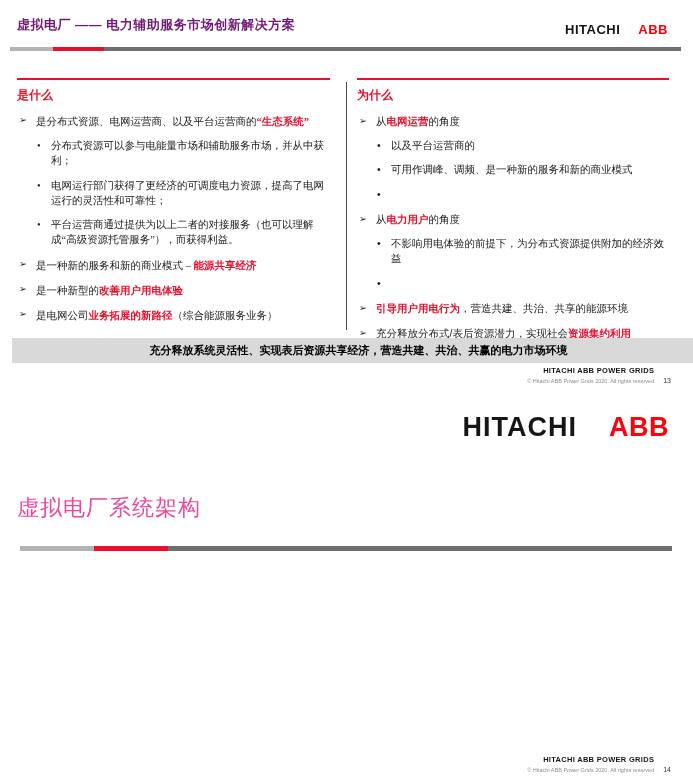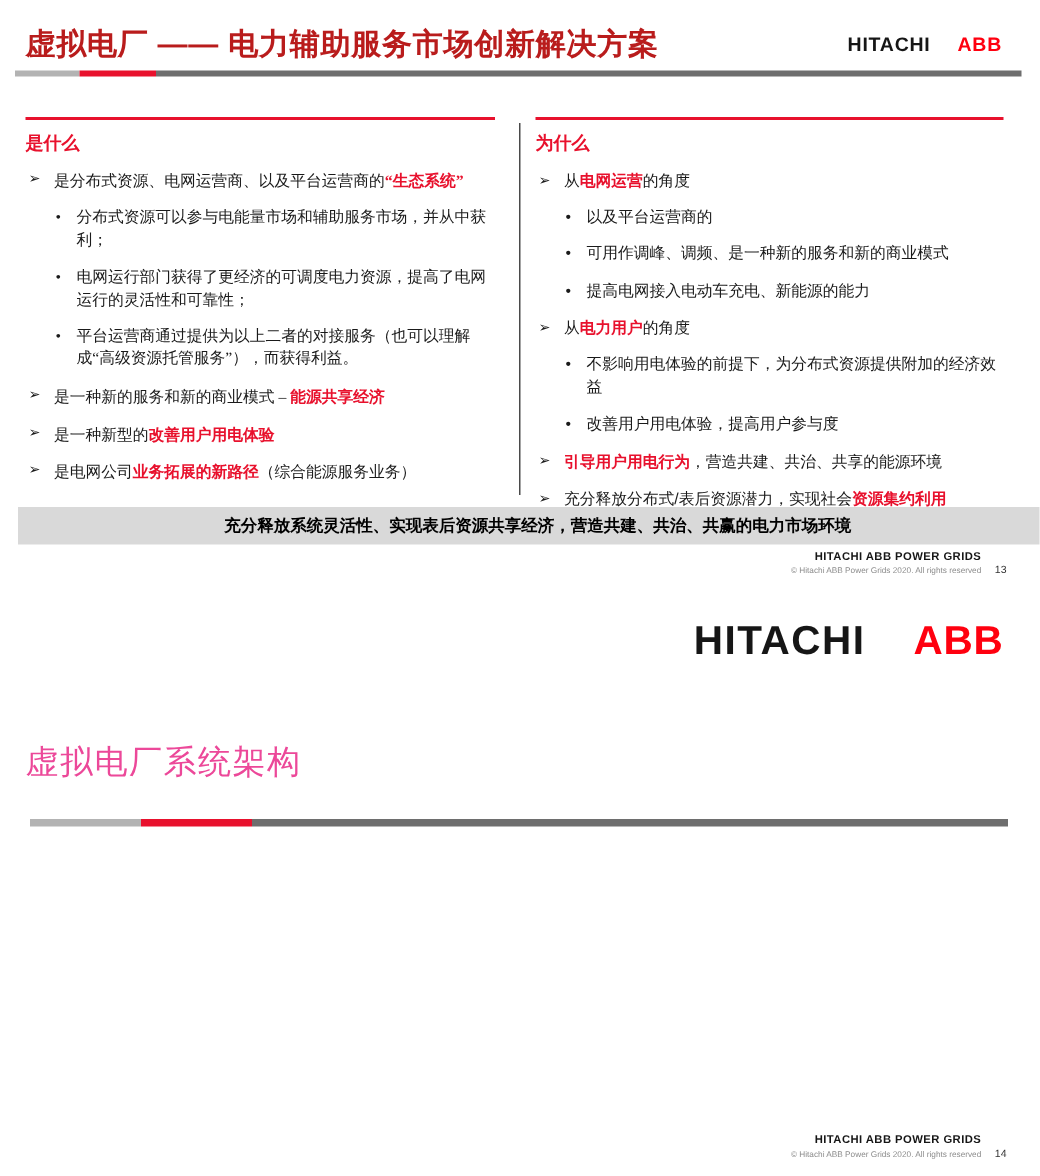--- a/index.html
+++ b/index.html
@@ -2,21 +2,21 @@
 <html><head>
 <meta charset="utf-8">
 <style>
   html,body{margin:0;padding:0;background:#ffffff;}
   body{width:693px;height:784px;position:relative;font-family:"Liberation Sans","DejaVu Sans",sans-serif;color:#1a1a1a;overflow:hidden;}
   .slide{position:absolute;left:0;width:693px;height:392px;background:#fff;}
   #slide1{top:0;}
   #slide2{top:392px;}
 
   
-  .s1-title{position:absolute;left:17px;top:16px;font-size:20px;font-weight:bold;color:#b91c1c;letter-spacing:.5px;white-space:nowrap;}
+  .s1-title{position:absolute;left:17px;top:16px;font-size:13px;font-weight:bold;color:#701a75;letter-spacing:.5px;white-space:nowrap;}
   .logos-sm{position:absolute;right:25px;top:22px;display:flex;align-items:center;}
   .hitachi-sm{font-size:13px;font-weight:800;color:#161616;letter-spacing:.5px;}
   .abb-sm{font-size:13px;font-weight:800;color:#ff000f;letter-spacing:.5px;margin-left:18px;}
 
   .hbar{position:absolute;display:flex;}
   .hbar .seg{display:block;height:100%;}
   .seg.light{background:#b3b3b3;}
   .seg.red{background:#e8112d;}
   .seg.dark{background:#6e6e6e;flex:1;}
   .hbar1{top:47px;left:10px;width:671px;height:4px;}
@@ -124,33 +124,31 @@
         <div class="li dot">
           <span class="marker">•</span>
           <span class="txt"><span>以及平台运营商的</span></span>
         </div>
         <div class="li dot">
           <span class="marker">•</span>
           <span class="txt"><span>可用作调峰、调频、是一种新的服务和新的商业模式</span></span>
         </div>
         <div class="li dot">
           <span class="marker">•</span>
-          <span class="txt"><span>提高电网接入电动车充电、新能源的能力</span></span>
         </div>
         <div class="li arrow">
           <span class="marker">➢</span>
           <span class="txt"><span>从</span><span class="red-em">电力用户</span><span>的角度</span></span>
         </div>
         <div class="li dot">
           <span class="marker">•</span>
           <span class="txt"><span>不影响用电体验的前提下，为分布式资源提供附加的经济效益</span></span>
         </div>
         <div class="li dot">
           <span class="marker">•</span>
-          <span class="txt"><span>改善用户用电体验，提高用户参与度</span></span>
         </div>
         <div class="li arrow">
           <span class="marker">➢</span>
           <span class="txt"><span class="red-em">引导用户用电行为</span><span>，营造共建、共治、共享的能源环境</span></span>
         </div>
         <div class="li arrow">
           <span class="marker">➢</span>
           <span class="txt"><span>充分释放分布式/表后资源潜力，实现社会</span><span class="red-em">资源集约利用</span></span>
         </div>
       </div>

